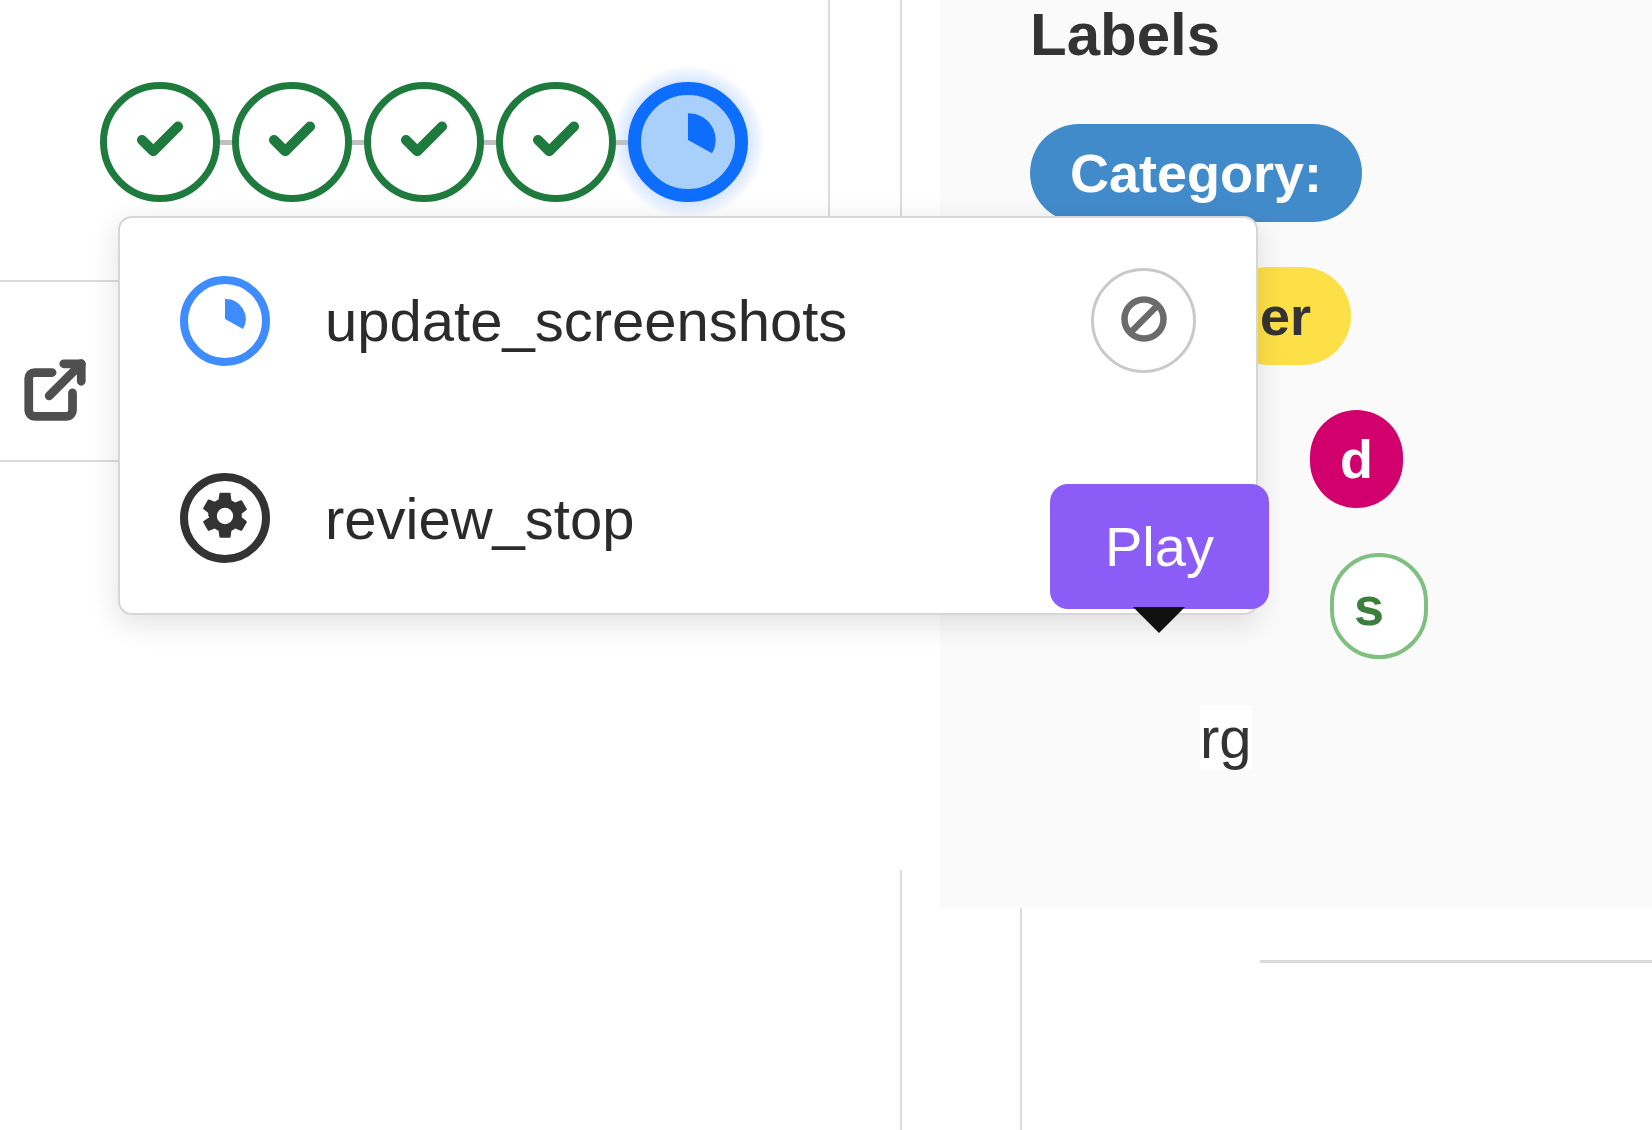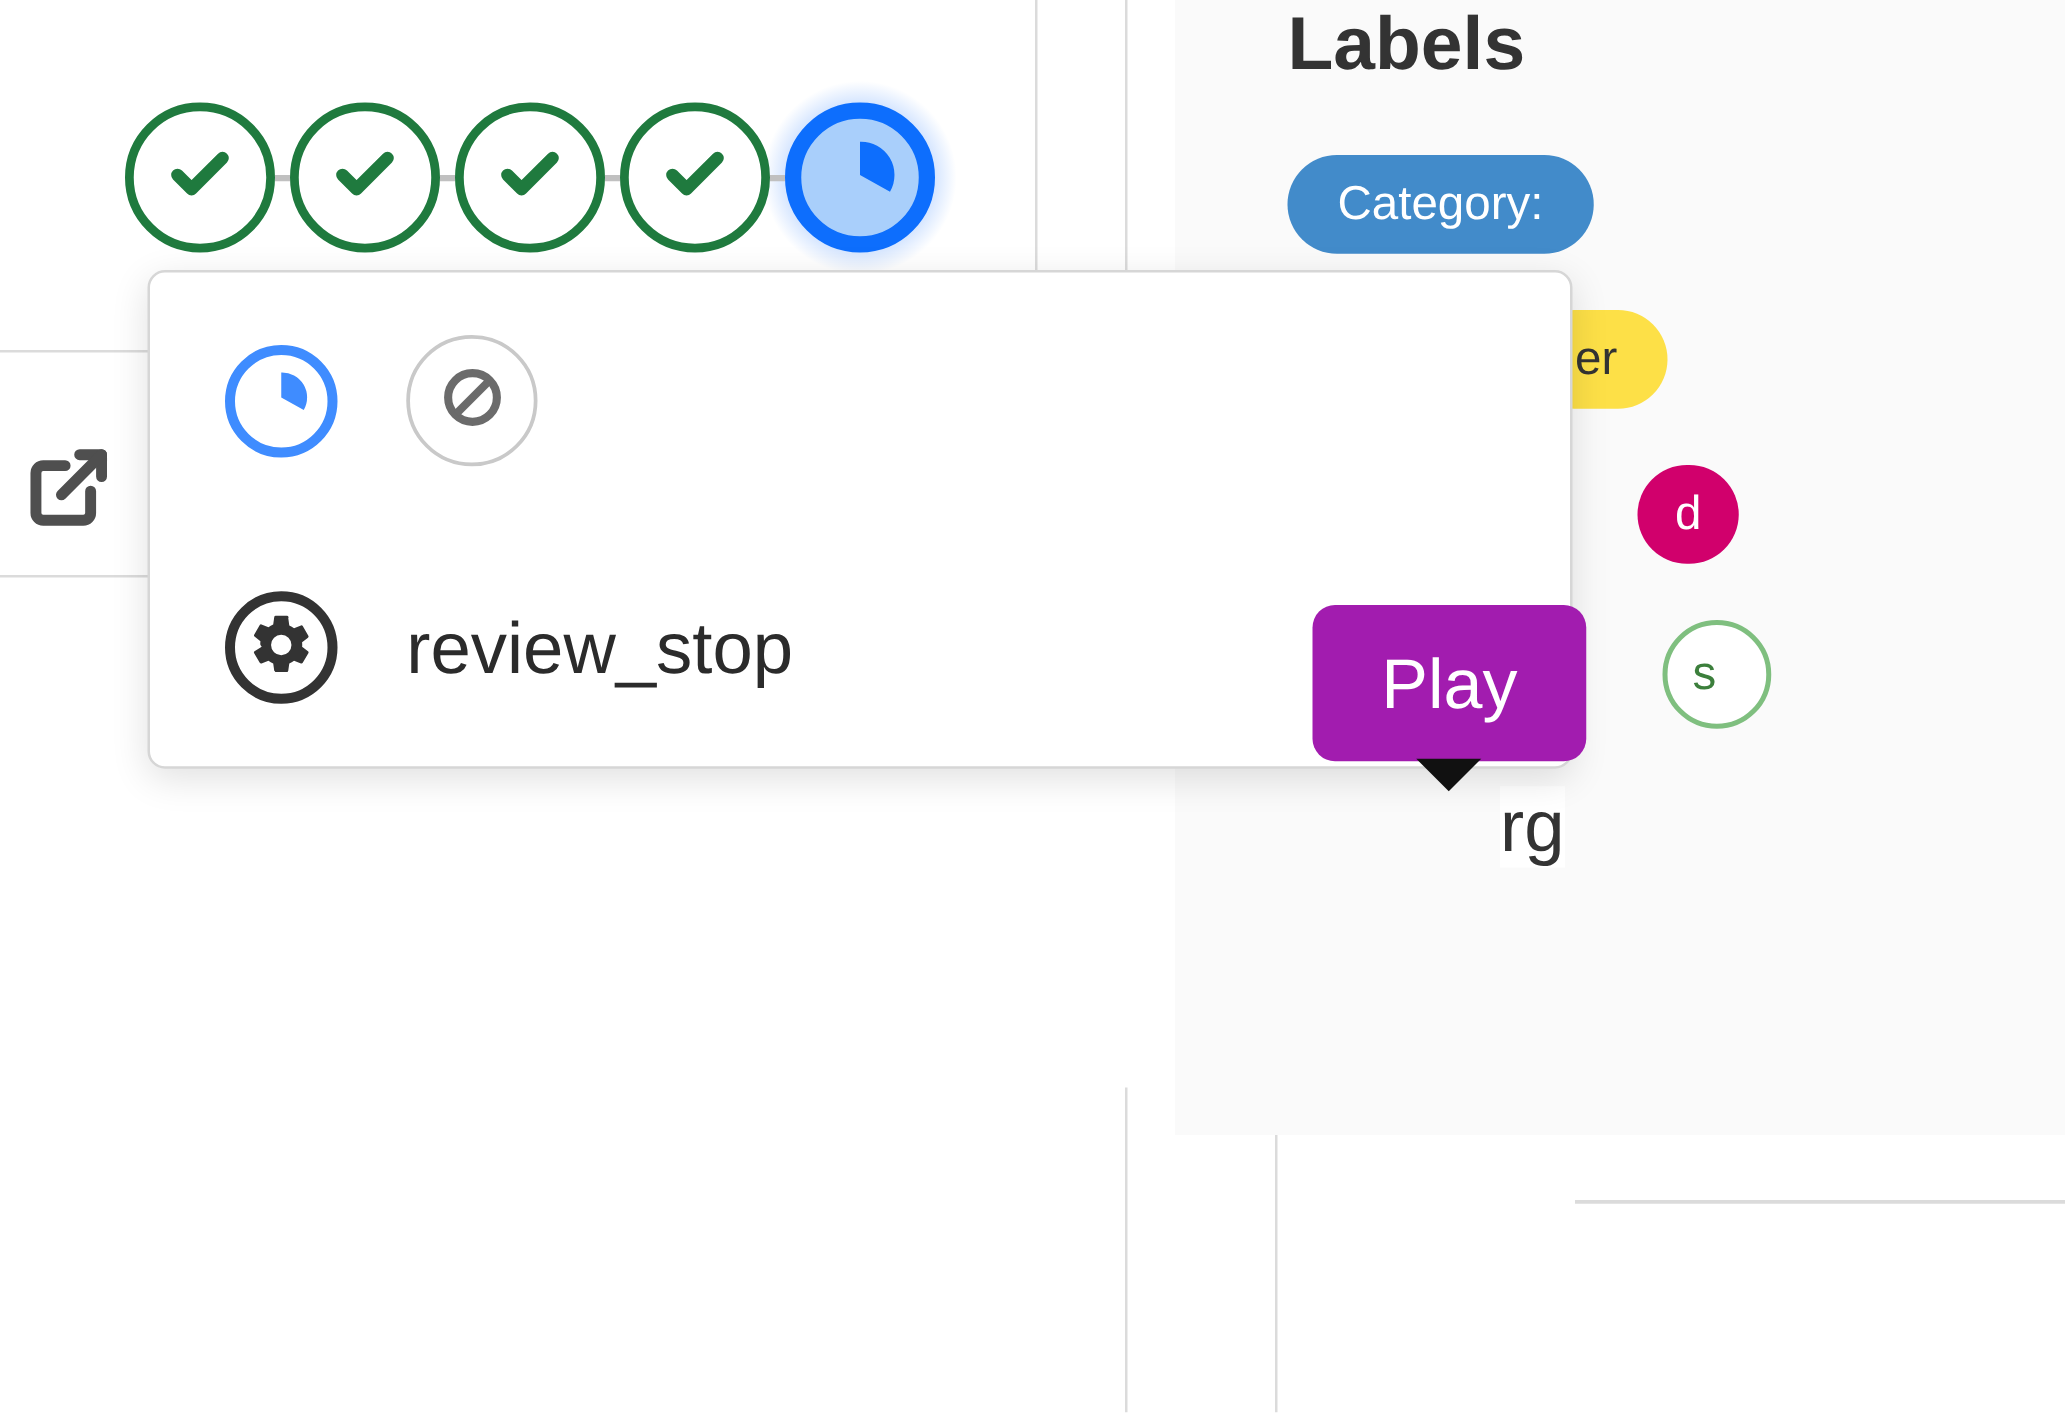--- a/index.html
+++ b/index.html
@@ -48,22 +48,22 @@
       font-weight: 600;
       color: #333;
       margin-top: 0;
       margin-bottom: 55px;
     }
     .label-chip {
       display: inline-flex;
       align-items: center;
       border-radius: 60px;
       padding: 18px 40px;
-      font-size: 38px;
-      font-weight: 400;
+      font-size: 54px;
+      font-weight: 700;
       color: #fff;
       max-width: 100%;
       overflow: hidden;
       white-space: nowrap;
     }
     .chip-category { background: #428bca; margin-bottom: 45px; }
     .chip-env { background: #fde047; color: #333; margin-bottom: 45px; margin-left: 190px; }
     .chip-d { background: #d1006c; color:#fff; margin-bottom: 45px; margin-left: 280px; padding:18px 30px; }
     .chip-green-outline { background:#fff; color:#3c7f3c; border:4px solid #7fbf7f; margin-bottom: 45px; margin-left: 300px; padding-left:20px;}
     .chip-last { background:#fff; color:#333; margin-left: 170px; }
@@ -181,21 +181,21 @@
       flex-shrink:0;
     }
     .dd-action svg { width: 46px; height: 46px; }
     .dd-action.cancel svg { width: 52px; height: 52px; }
 
     
     .tooltip {
       position: absolute;
       top: 484px;
       left: 1050px;
-      background: #a21caf;
+      background: #8b5cf6;
       color: #fff;
       font-size: 56px;
       padding: 30px 55px;
       border-radius: 18px;
       z-index: 20;
     }
     .tooltip::after {
       content:"";
       position:absolute;
       bottom:-24px;
@@ -291,20 +291,21 @@
 
 <div class="dropdown">
   <div class="dd-item">
     <div class="dd-status running">
       <span>
         <svg viewBox="0 0 24 24">
             <path d="M12 12 L12 2 A10 10 0 0 1 21 17 Z" fill="#3f8cff"></path>
           </svg>
       </span>
     </div>
+    <div class="dd-label">update_screenshots</div>
     <div class="dd-action cancel">
       <span>
         <svg viewBox="0 0 24 24" fill="none" stroke="#6b6b6b" stroke-width="3">
           <circle cx="12" cy="12" r="9"></circle>
           <line x1="6" y1="18" x2="18" y2="6"></line>
         </svg>
       </span>
     </div>
   </div>
 

